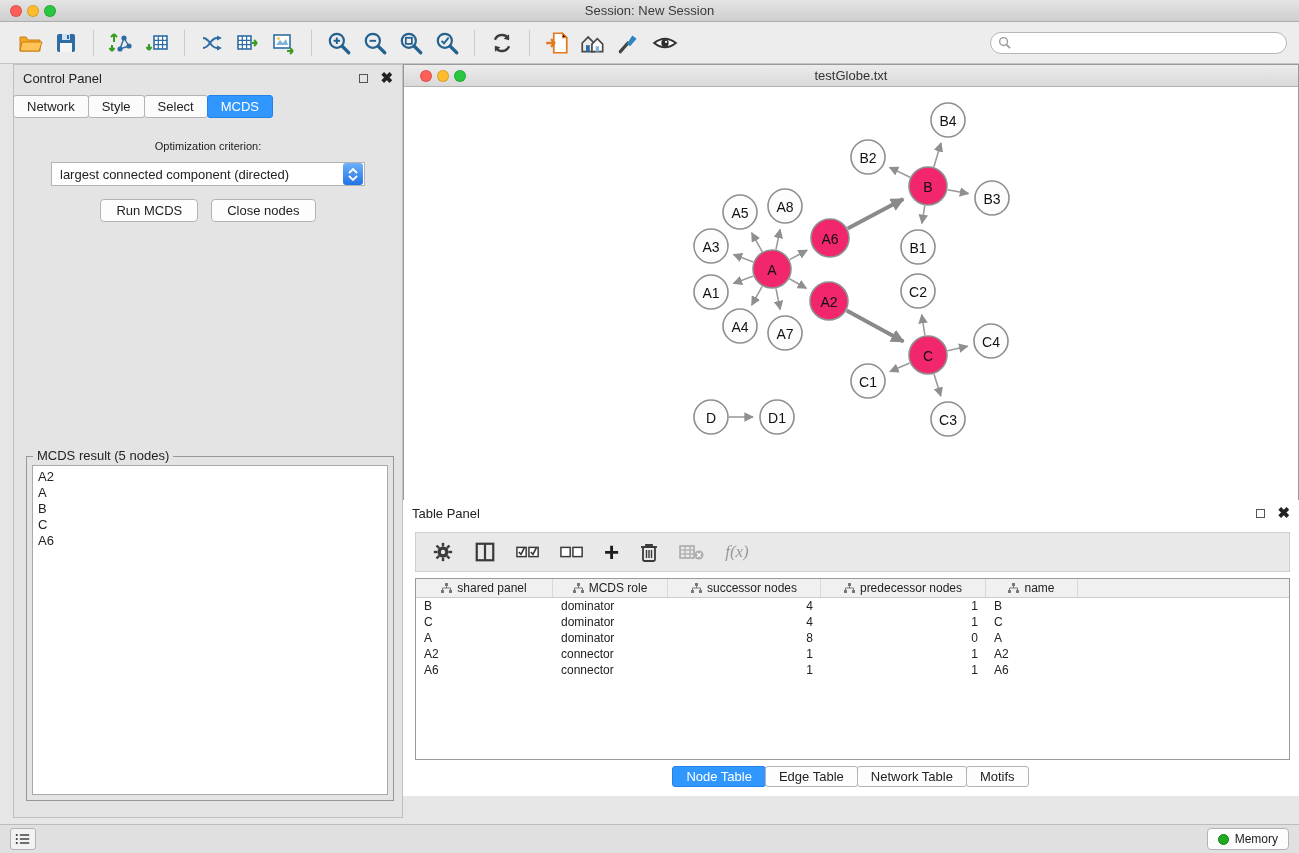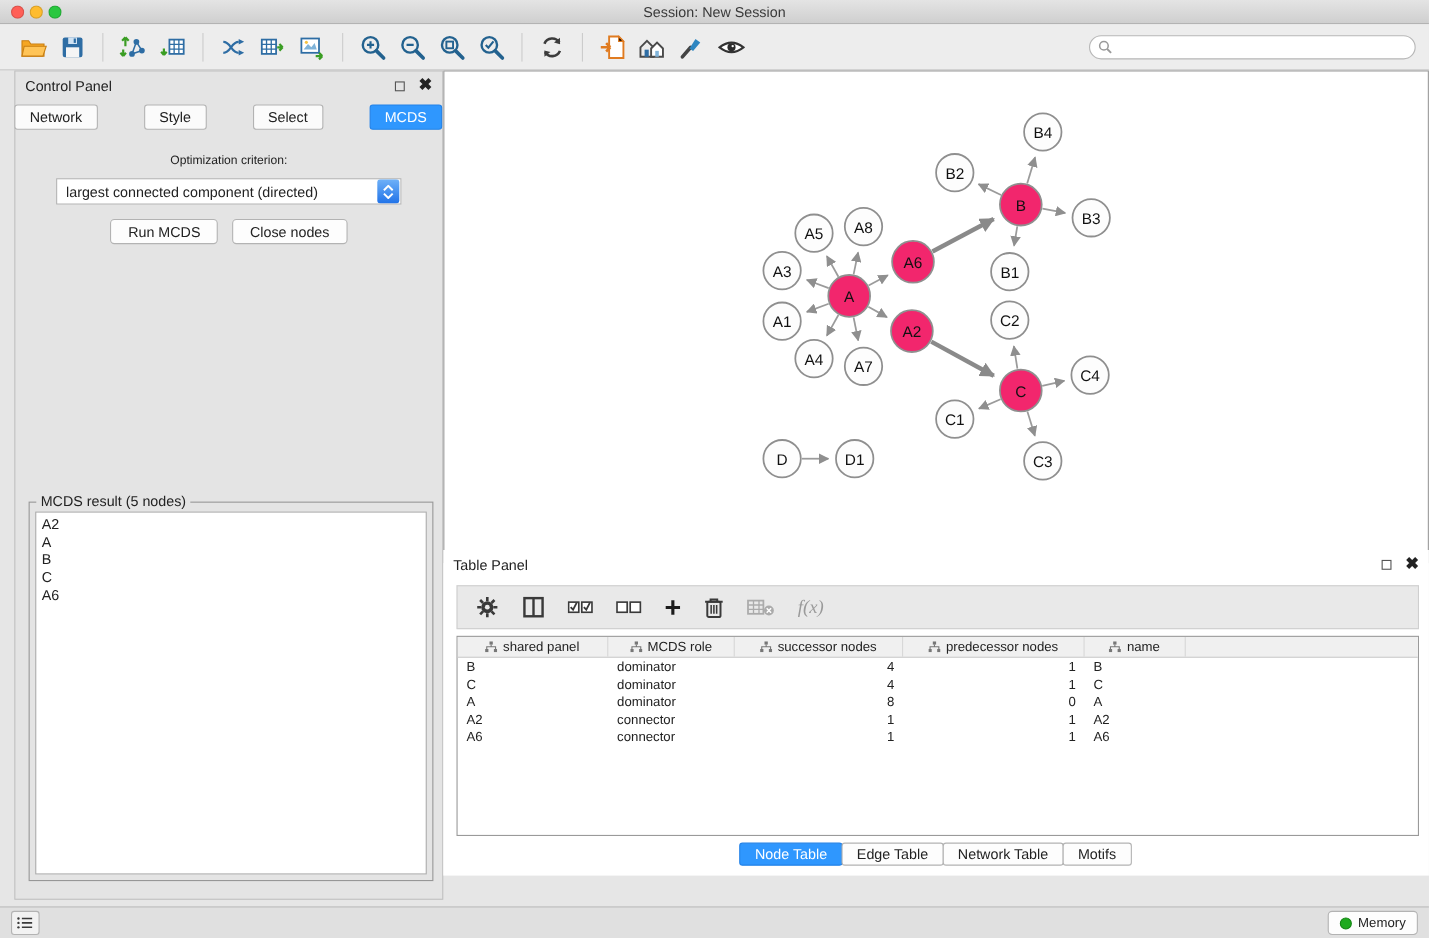--- a/index.html
+++ b/index.html
@@ -17,21 +17,21 @@
   .tsep{width:1px;height:26px;background:#cccccc;margin:0 9px;}
   .search{margin-left:auto;width:297px;height:22px;border:1px solid #b7b7b7;border-radius:12px;background:#fff;display:flex;align-items:center;padding:0 7px;gap:5px;}
   .search input{border:none;outline:none;flex:1;font-size:12px;font-family:"Liberation Sans",sans-serif;background:transparent;}
 
   
   .cpanel{position:absolute;left:13px;top:64px;width:390px;height:754px;background:#e4e4e4;border:1px solid #c0c0c0;}
   .phead{height:26px;display:flex;align-items:center;padding:0 9px;font-size:13px;color:#222;}
   .phead .sp{flex:1;}
   .float-ic{width:9px;height:9px;border:1.5px solid #555;display:inline-block;margin-right:12px;}
   .close-ic{font-weight:bold;font-size:15px;color:#222;line-height:10px;}
-  .ctabs{display:flex;justify-content:space-between;margin-top:4px;}
+  .ctabs{display:flex;justify-content:flex-start;margin-top:4px;}
   .ctab{border:1px solid #b3b3b3;background:#fbfbfb;padding:3px 13px;font-size:13px;margin-left:-1px;border-radius:3px;color:#222;}
   .ctab.active{background:#2f97fe;border-color:#2382e8;color:#fff;}
   .optlabel{text-align:center;margin-top:22px;font-size:11px;}
   .combo{margin:10px auto 0;width:314px;height:24px;border:1px solid #b3b3b3;border-radius:0;background:#fff;display:flex;align-items:center;overflow:hidden;}
   .combo .val{flex:1;padding-left:8px;font-size:13px;white-space:nowrap;}
   .combo .step{width:20px;height:22px;margin:0 1px;border-radius:3px;background:linear-gradient(#6fb1f8,#2173e8);display:flex;flex-direction:column;align-items:center;justify-content:center;gap:1px;}
   .combo .step svg{display:block;}
   .btnrow{display:flex;justify-content:center;gap:13px;margin-top:13px;}
   .pbtn{background:#fdfdfd;border:1px solid #b3b3b3;border-radius:4px;padding:3px 15px;font-size:13px;color:#222;}
   .resultbox{position:absolute;left:12px;right:8px;top:391px;bottom:16px;border:1px solid #979797;}
@@ -246,20 +246,26 @@
         <div class="ritem">A2</div>
         <div class="ritem">A</div>
         <div class="ritem">B</div>
         <div class="ritem">C</div>
         <div class="ritem">A6</div>
       </div>
   </div>
 </div>
 
 <div class="netwin">
+  <div class="nethead">
+    <span class="tl red"></span>
+    <span class="tl yel"></span>
+    <span class="tl grn"></span>
+    <span>testGlobe.txt</span>
+  </div>
   <div class="netcanvas" id="netcanvas"><svg width="894" height="425" viewBox="0 0 894 425" xmlns="http://www.w3.org/2000/svg">
         <defs>
           <marker id="arr" viewBox="0 0 10 10" refX="9" refY="5" markerWidth="6" markerHeight="6" orient="auto">
             <path d="M0,0 L10,5 L0,10 z" fill="#8f8f8f"></path>
           </marker>
           <marker id="arrB" viewBox="0 0 10 10" refX="9" refY="5" markerWidth="3.4" markerHeight="3.4" orient="auto">
             <path d="M0,0 L10,5 L0,10 z" fill="#8a8a8a"></path>
           </marker>
         </defs>
         <line x1="348.3" y1="189.1" x2="328.5" y2="196.5" stroke="#9b9b9b" stroke-width="1.6" marker-end="url(#arr)"></line>

